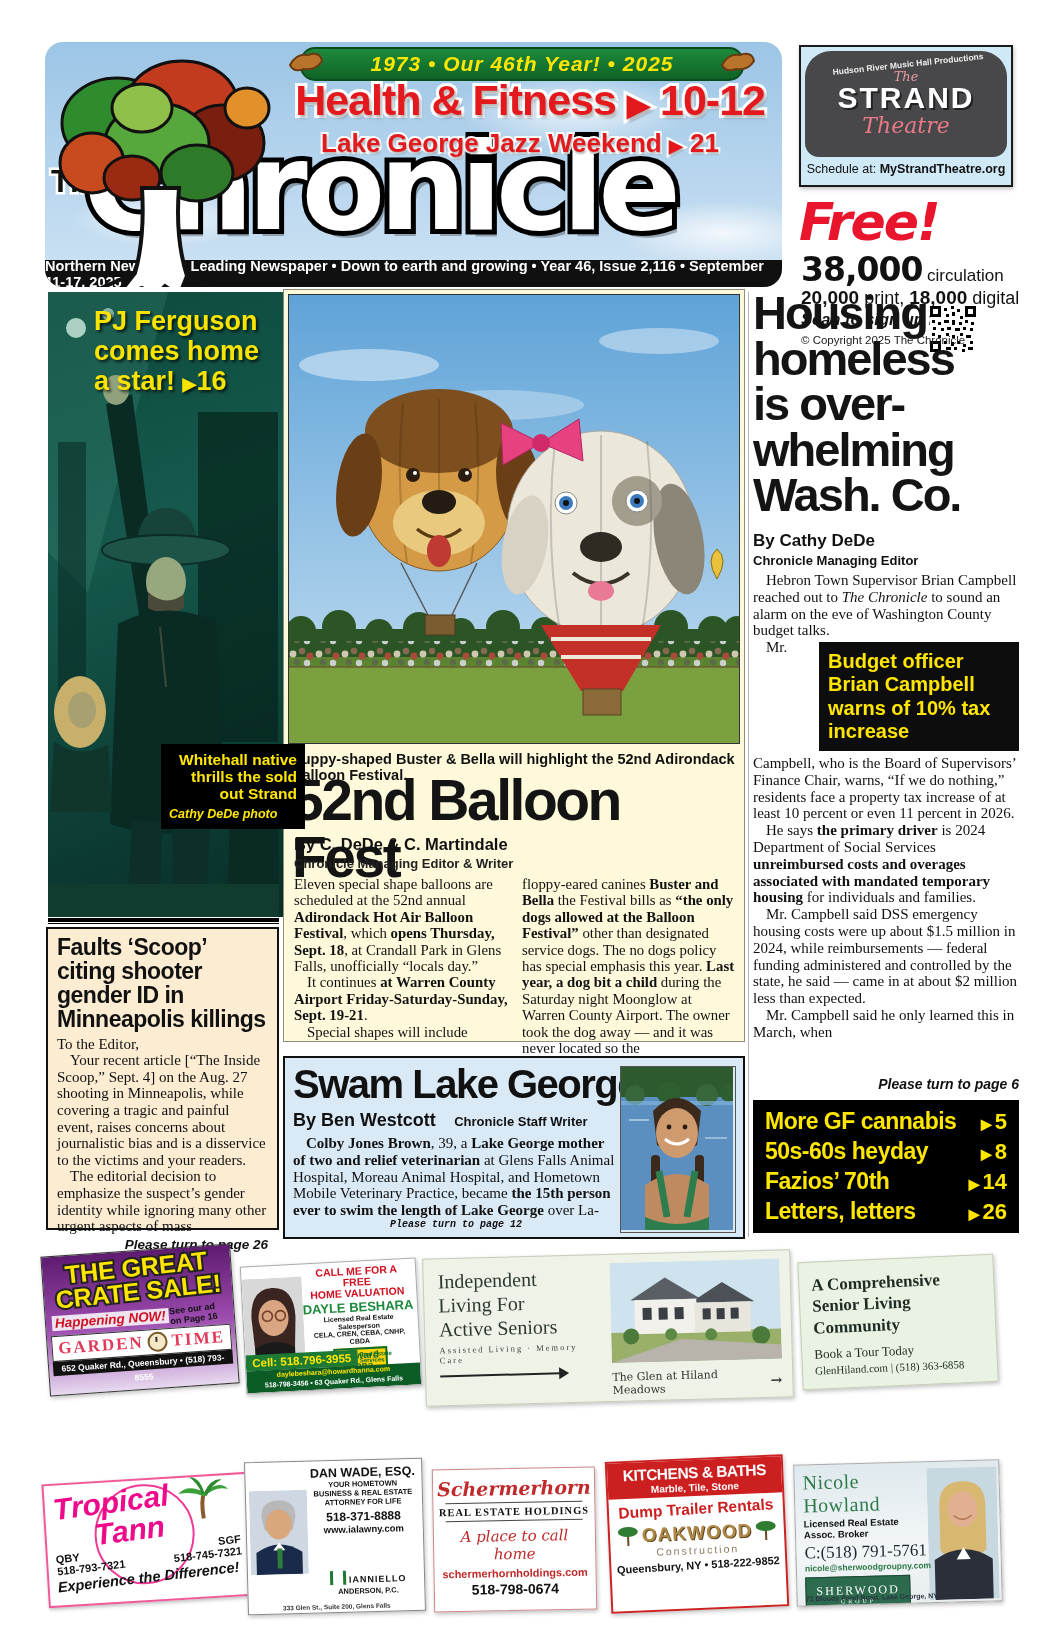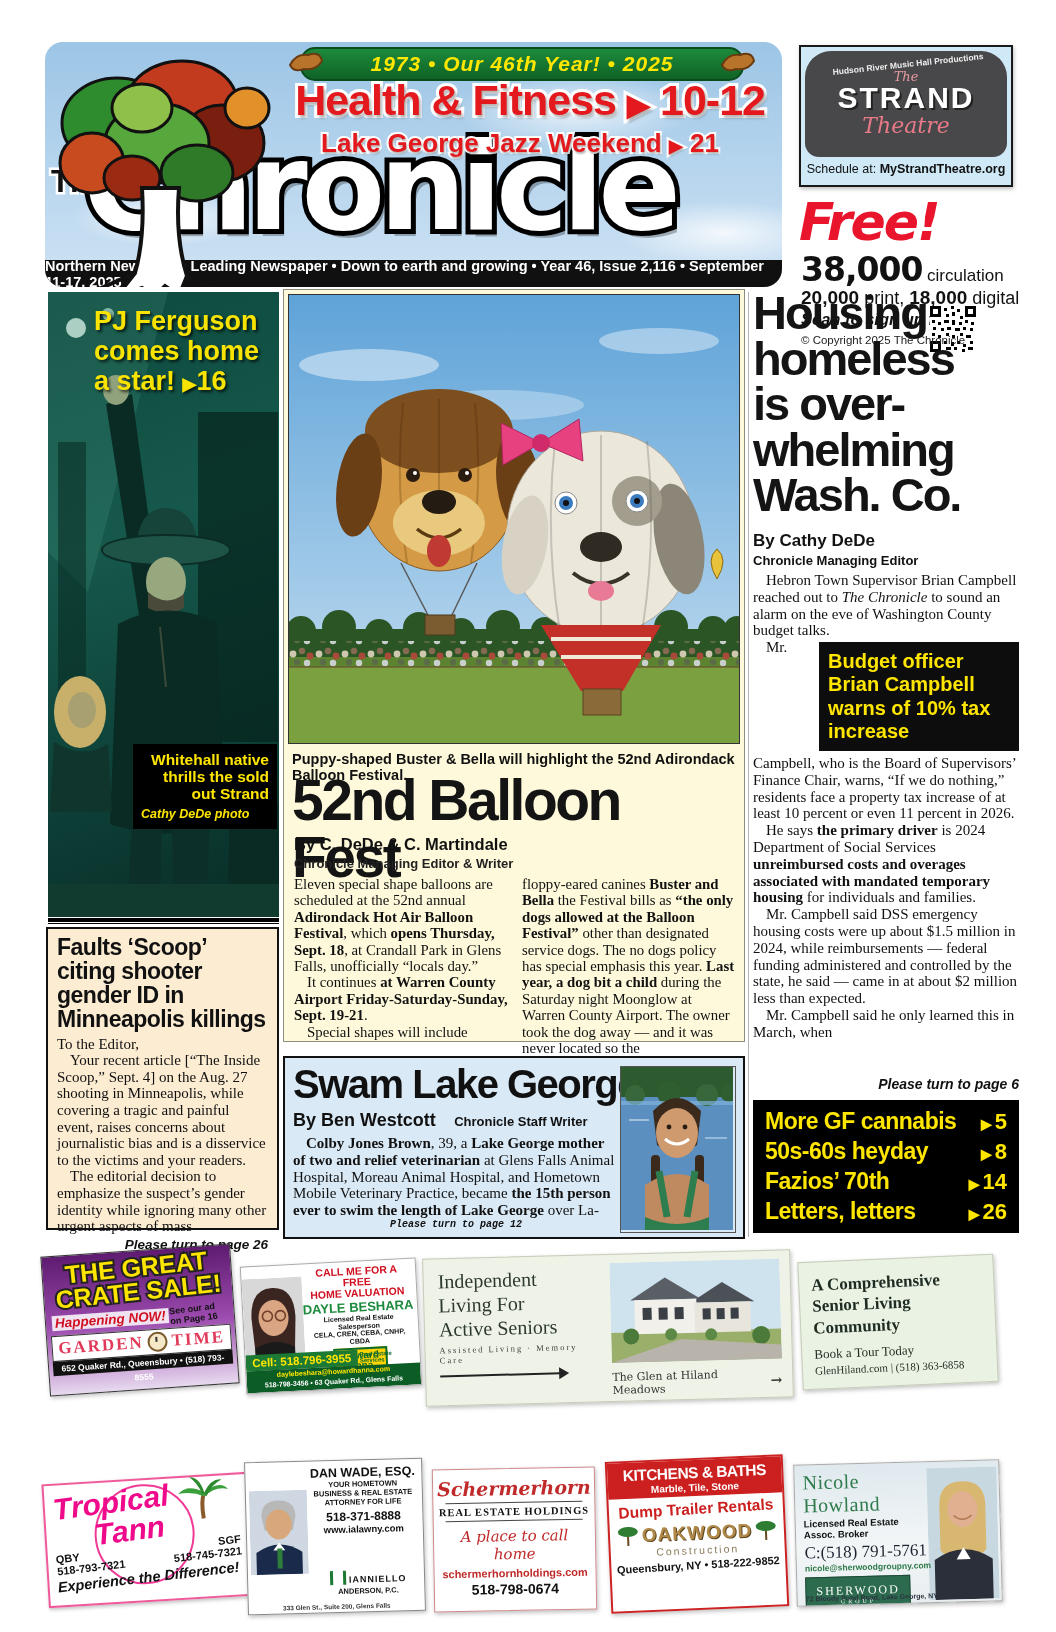--- a/index.html
+++ b/index.html
@@ -52,21 +52,21 @@
   .circ-line{left:801px;top:250px;width:218px;font-size:17px;color:#111;}
   .circ-num{font-family:"DejaVu Sans",sans-serif;font-weight:900;font-size:33px;letter-spacing:-1px;}
   .print-line{left:801px;top:287px;width:230px;font-size:18px;}
   .print-num{font-weight:900;font-size:19px;}
   .scan-line{left:801px;top:310px;font-weight:900;font-style:italic;font-size:16.5px;}
   .qr{left:930px;top:306px;}
   .copyright{left:801px;top:334px;font-size:11.5px;color:#222;}
 
   
   .pj{left:48px;top:292px;width:231px;height:625px;overflow:hidden;
-    background:linear-gradient(160deg,#0d4a3e,#16594c 38%,#0e4239 70%,#082c26);}
+    background:linear-gradient(160deg,#0d4a3e,#16594c 38%,#0e4239 70%,#082c26);padding-left:28px;}
   .pj-headline{position:absolute;left:46px;top:14px;z-index:3;color:#f8e400;font-weight:900;
     font-size:27px;line-height:1.12;text-shadow:2px 2px 3px rgba(0,0,0,.75);}
   .pj-caption-box{position:absolute;right:2px;top:452px;width:128px;background:#000;padding:7px 8px 8px;z-index:3;}
   .pj-caption{color:#ffe600;font-weight:800;font-size:15.5px;line-height:1.1;text-align:right;}
   .pj-credit{color:#ffe600;font-weight:800;font-style:italic;font-size:12.5px;margin-top:5px;}
 
   
   .rule-double{left:48px;top:918px;width:231px;height:6px;border-top:4px solid #000;border-bottom:1px solid #000;box-sizing:border-box;}
   .letter{left:46px;top:927px;width:233px;height:303px;background:#fcecd2;border:2px solid #111;
     box-sizing:border-box;padding:7px 9px;}

